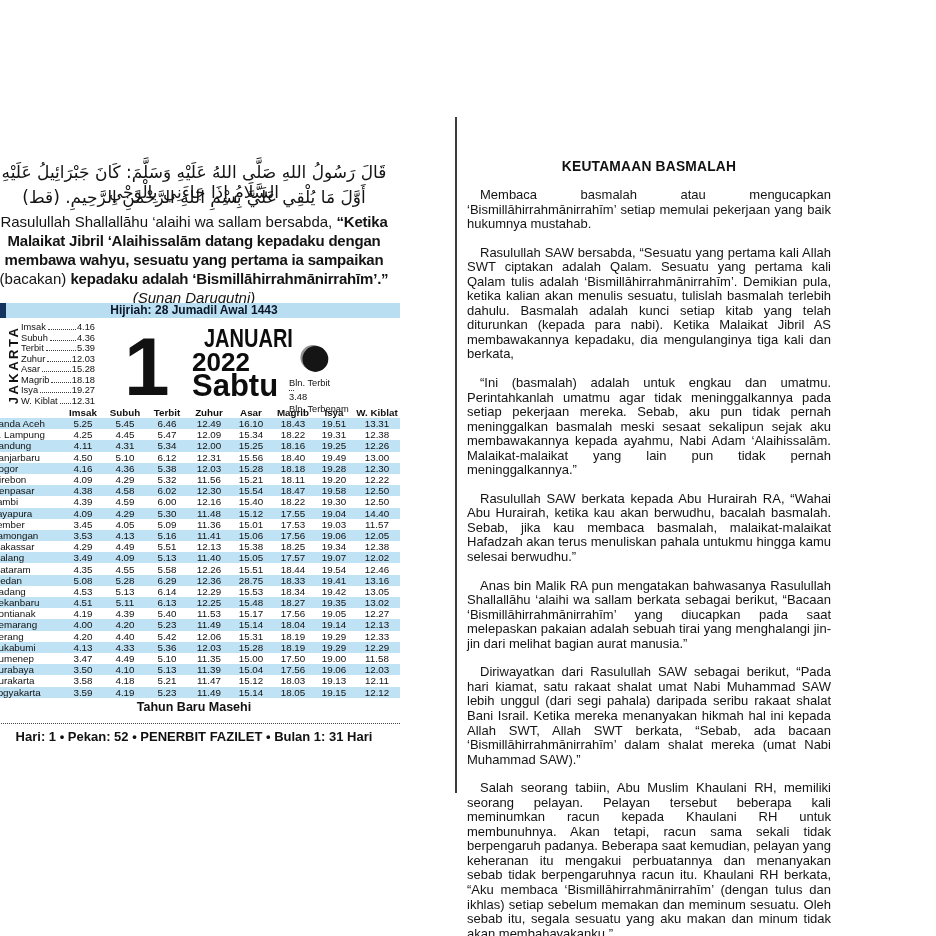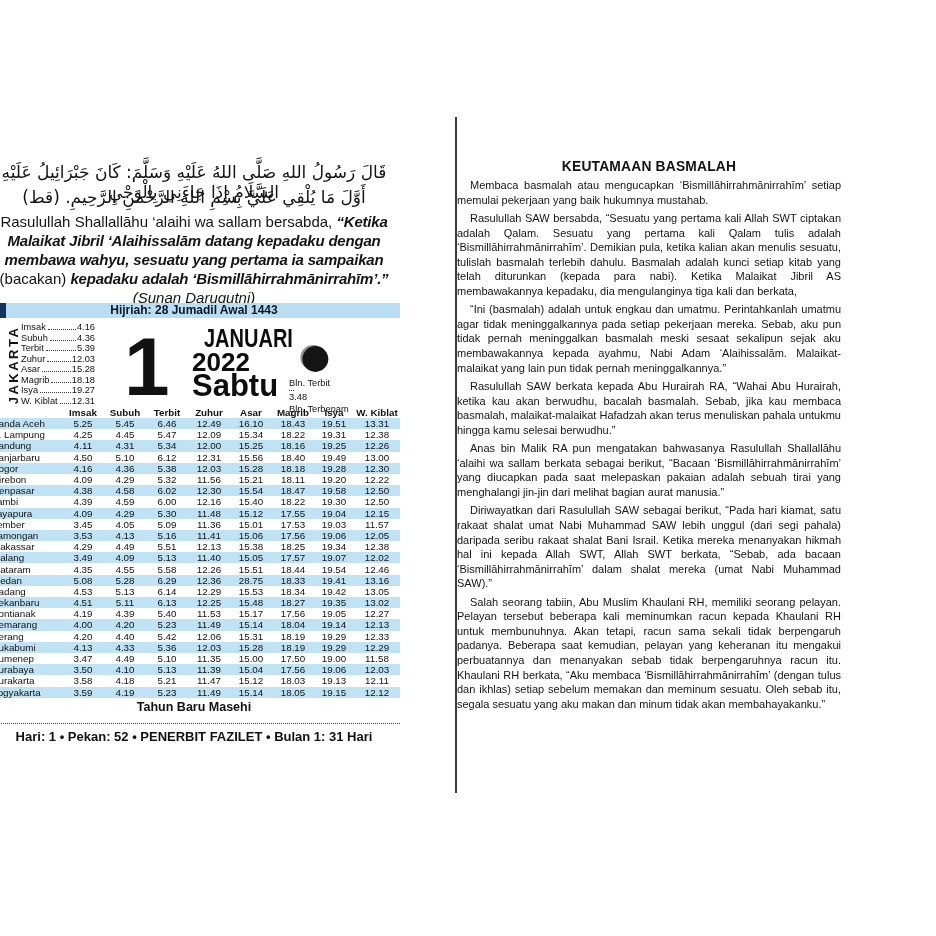--- a/index.html
+++ b/index.html
@@ -8,21 +8,21 @@
     font-family:"Liberation Sans",sans-serif;position:relative;color:#111;
   }
   
   .left-page{position:absolute;left:-12px;top:0;width:412px;height:936px;}
   .arabic{position:absolute;width:100%;text-align:center;direction:rtl;
     font-family:"DejaVu Sans",sans-serif;color:#141414;}
   .arabic1{top:162px;font-size:17px;}
   .arabic2{top:187px;font-size:17px;}
   .hadith{position:absolute;top:212px;width:100%;margin:0;text-align:center;
     font-size:15px;line-height:19px;color:#141414;}
-  .hadith b{letter-spacing:-0.2px;font-style:italic;}
+  .hadith b{letter-spacing:-0.2px;}
   .hijriah-bar{position:absolute;top:303px;left:0;width:100%;height:15px;
     background:var(--bar-blue,#b9def1);text-align:center;font-weight:bold;
     font-size:12px;line-height:15px;color:#0b1526;}
   .hijriah-cap{position:absolute;left:0;top:0;width:18px;height:15px;
     background:var(--bar-cap,#14335c);}
   .cal-header{position:absolute;top:319px;left:0;width:100%;height:90px;}
   .jakarta-label{position:absolute;left:-24px;top:38px;width:100px;height:16px;
     text-align:center;font-weight:bold;font-size:13px;letter-spacing:2.5px;
     transform:rotate(-90deg);}
   .sidebar-times{position:absolute;left:33px;top:3px;width:74px;font-size:9.3px;}
@@ -50,21 +50,21 @@
   .dotted-sep{position:absolute;top:723px;left:0;width:100%;height:0;
     border-top:1.5px dotted #444;}
   .footer-info{position:absolute;top:729px;width:100%;text-align:center;
     font-weight:bold;font-size:13px;}
   
   .divider{position:absolute;left:455px;top:117px;width:2px;height:676px;background:#3c3c3c;}
   
   .right-page{position:absolute;left:453px;top:159px;width:392px;}
   .article-title{margin:0 0 4px 0;text-align:center;font-weight:bold;font-size:13.8px;
     letter-spacing:.2px;}
-  .para{margin:4px;text-align:justify;text-indent:13px;font-size:11px;
+  .para{margin:14px;text-align:justify;text-indent:13px;font-size:13px;
     line-height:14.55px;color:#141414;}
 </style>
 </head>
 <body>
 
 <div class="left-page">
 
   <div class="arabic arabic1">قَالَ رَسُولُ اللهِ صَلَّى اللهُ عَلَيْهِ وَسَلَّمَ: كَانَ جَبْرَائِيلُ عَلَيْهِ السَّلَامُ إِذَا جَاءَنِي بِالْوَحْيِ</div>
   <div class="arabic arabic2">أَوَّلَ مَا يُلْقِي عَلَيَّ بِسْمِ اللهِ الرَّحْمٰنِ الرَّحِيمِ. (قط)</div>
 
@@ -259,21 +259,21 @@
         </tr>
         <tr>
           <td class="city">Jayapura</td>
           <td>4.09</td>
           <td>4.29</td>
           <td>5.30</td>
           <td>11.48</td>
           <td>15.12</td>
           <td>17.55</td>
           <td>19.04</td>
-          <td>12.15</td>
+          <td>14.40</td>
         </tr>
         <tr>
           <td class="city">Jember</td>
           <td>3.45</td>
           <td>4.05</td>
           <td>5.09</td>
           <td>11.36</td>
           <td>15.01</td>
           <td>17.53</td>
           <td>19.03</td>

